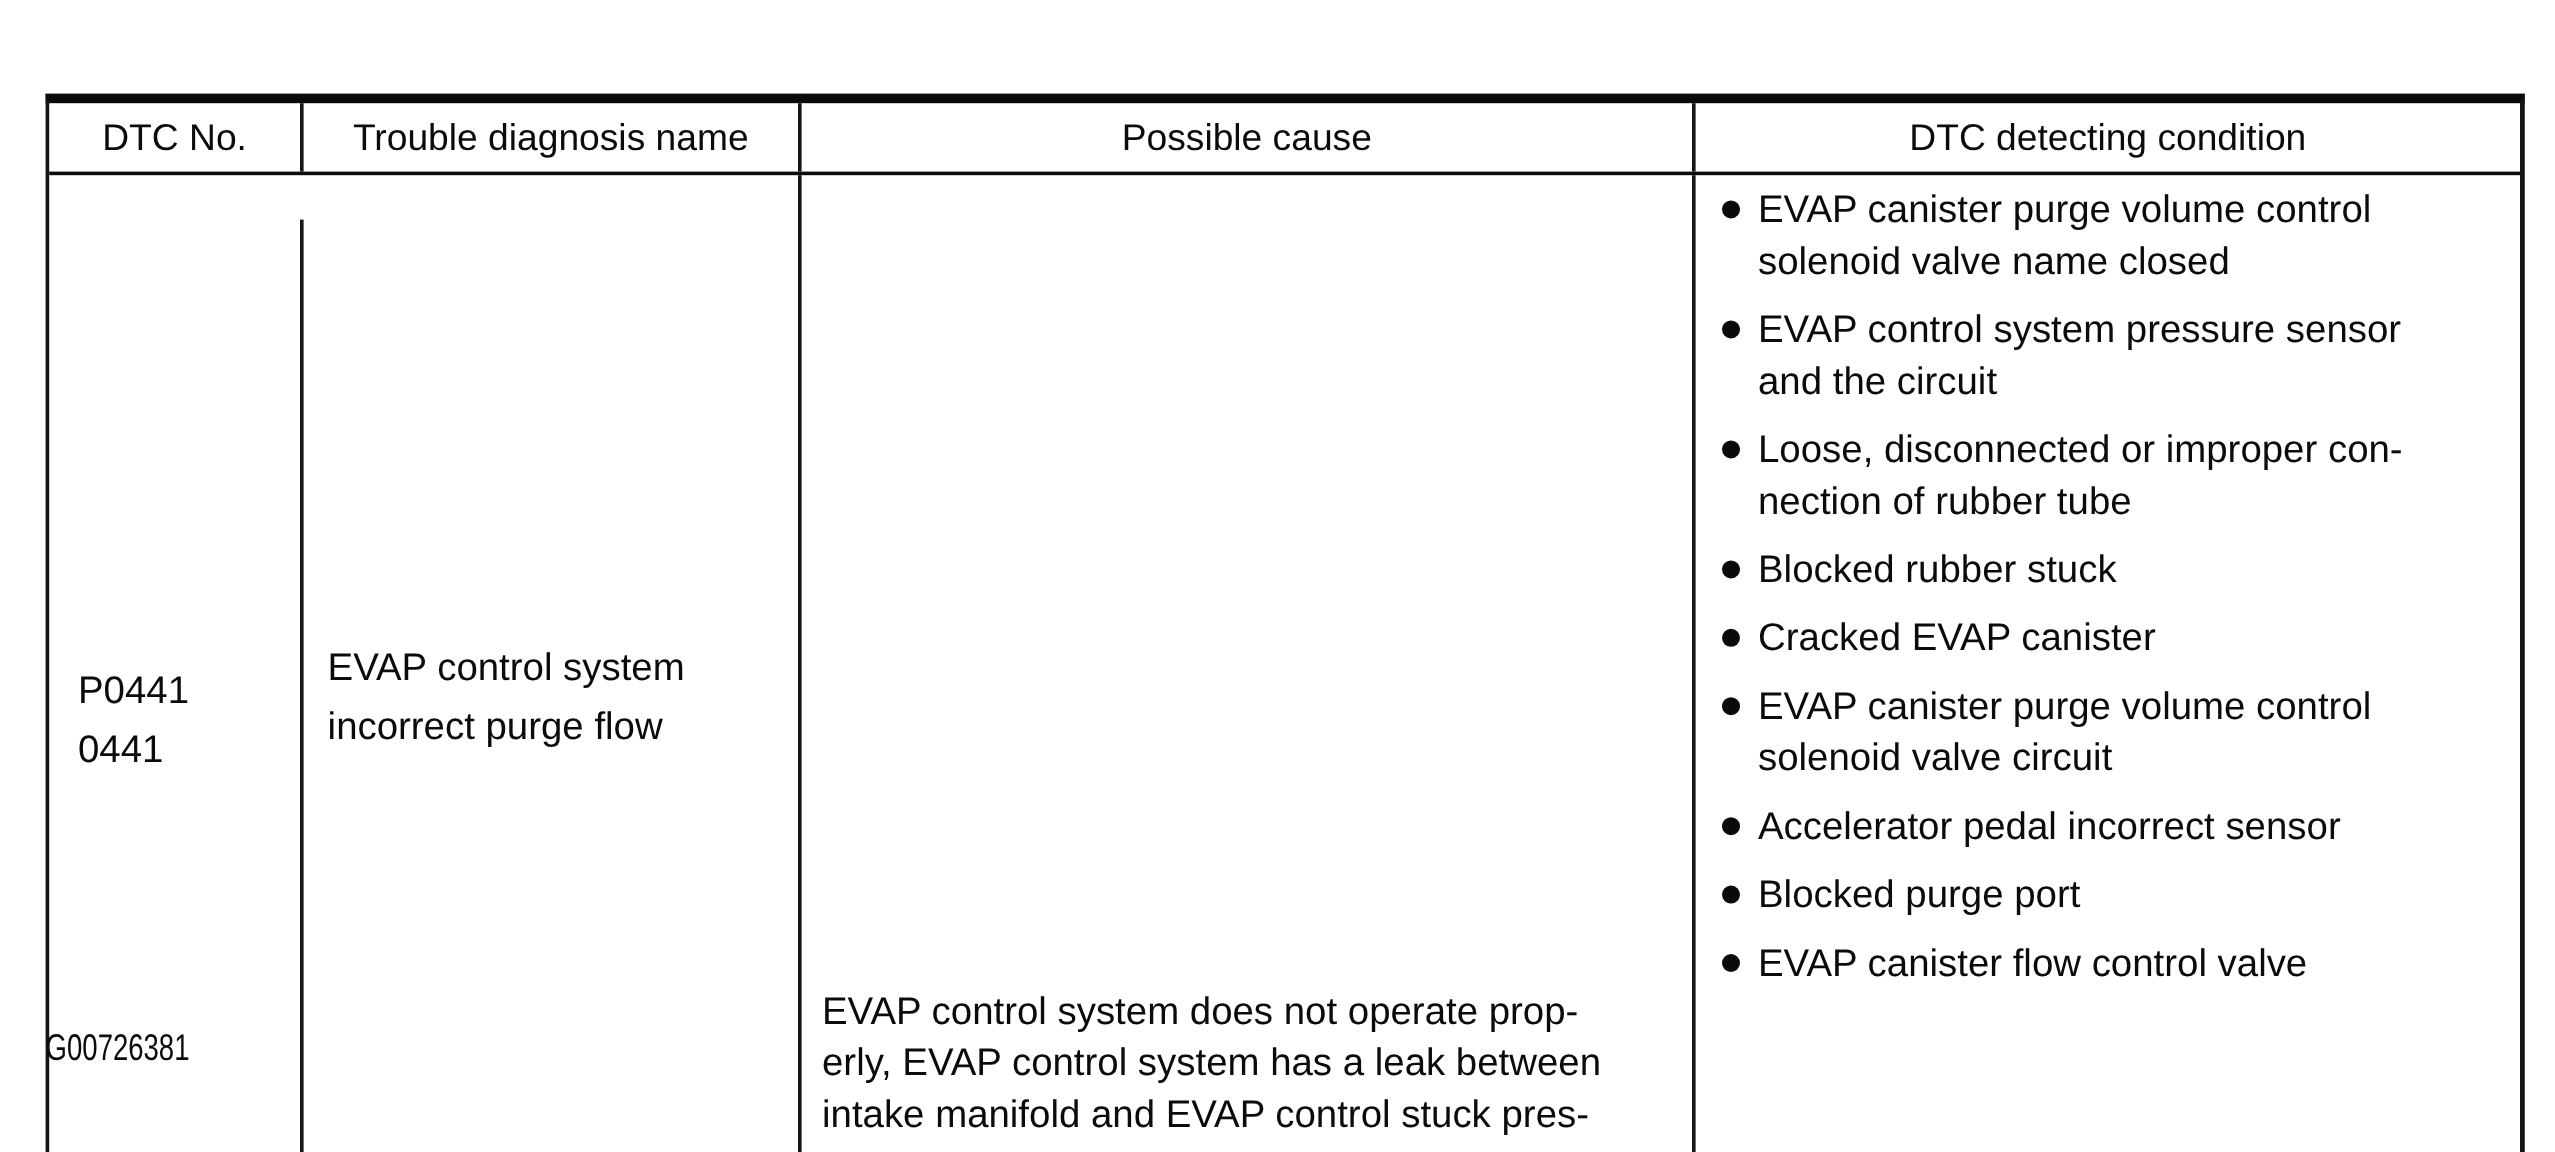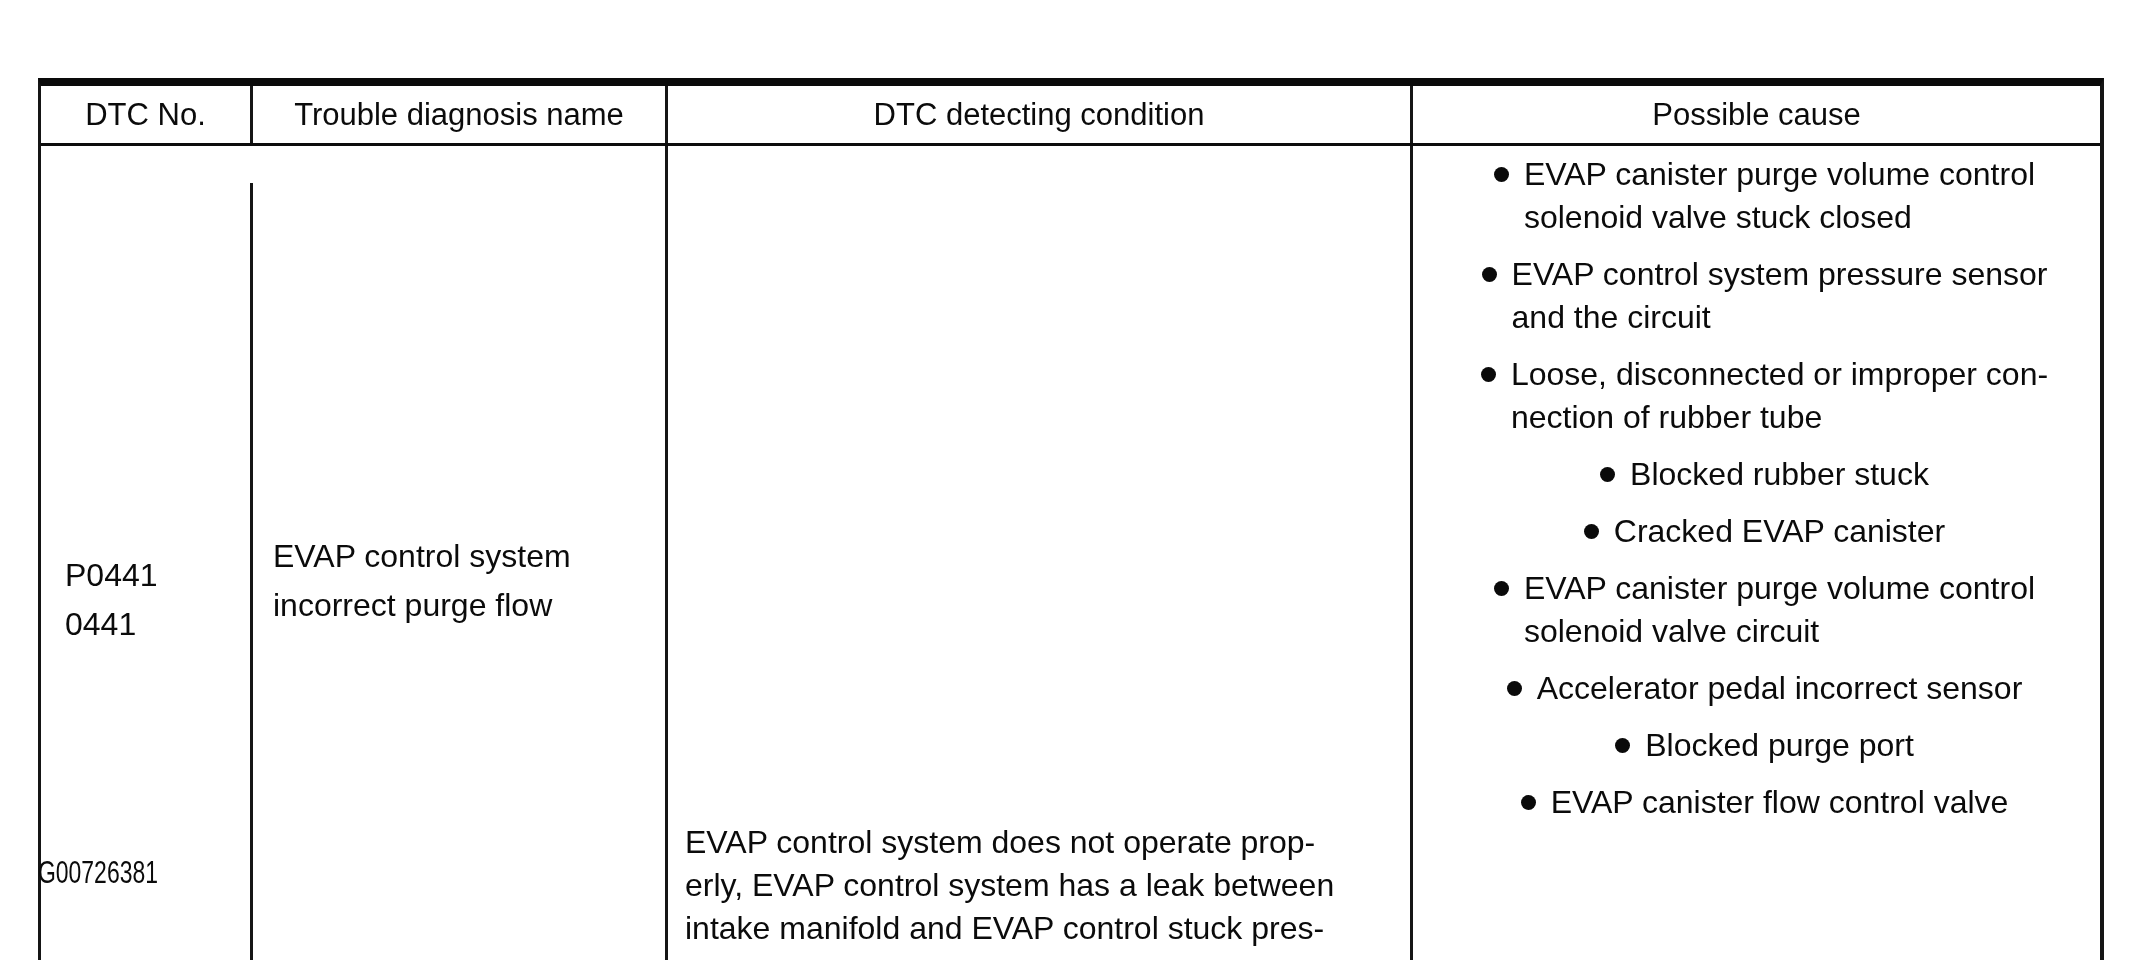--- a/index.html
+++ b/index.html
@@ -88,21 +88,20 @@
 
   .cell-causes {
     padding: 7px 6px 0 22px;
     font-size: 32px;
     line-height: 43px;
   }
   .cause {
     display: flex;
     align-items: flex-start;
     margin-bottom: 14px;
-    justify-content: center;
   }
   .cause .bullet {
     flex: 0 0 15px;
     width: 15px;
     height: 15px;
     border-radius: 50%;
     background: #0a0a0a;
     margin-top: 14px;
     margin-right: 15px;
   }
@@ -124,22 +123,22 @@
 </head>
 <body>
 
 <div class="page">
 
   <div class="dtc-table">
 
     <div class="header-row">
       <div class="header-cell">DTC No.</div>
       <div class="header-cell">Trouble diagnosis name</div>
+      <div class="header-cell">Possible cause</div>
       <div class="header-cell">DTC detecting condition</div>
-      <div class="header-cell">Possible cause</div>
     </div>
 
     <div class="body-row">
 
       <div class="cell cell-dtc">
         <div class="lines">
             <div class="line">P0441</div>
             <div class="line">0441</div>
           </div>
       </div>
@@ -158,21 +157,21 @@
             <div class="line">intake manifold and EVAP control stuck pres-</div>
             <div class="line">sure sensor.</div>
           </div>
       </div>
 
       <div class="cell cell-causes">
           <div class="cause">
             <span class="bullet"></span>
             <div class="cause-text">
               <div class="line">EVAP canister purge volume control</div>
-              <div class="line">solenoid valve stuck closed</div>
+              <div class="line">solenoid valve name closed</div>
             </div>
           </div>
           <div class="cause">
             <span class="bullet"></span>
             <div class="cause-text">
               <div class="line">EVAP control system pressure sensor</div>
               <div class="line">and the circuit</div>
             </div>
           </div>
           <div class="cause">

